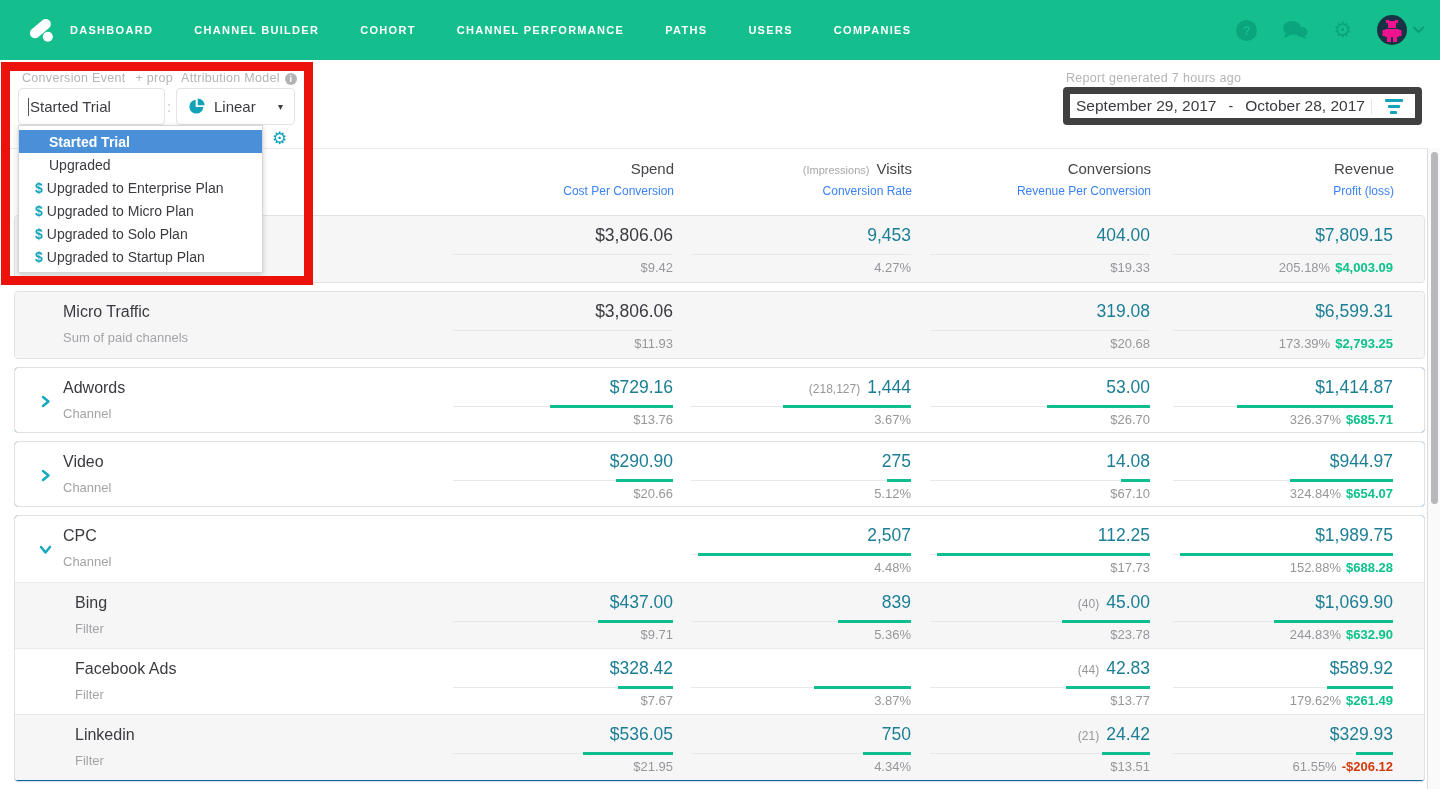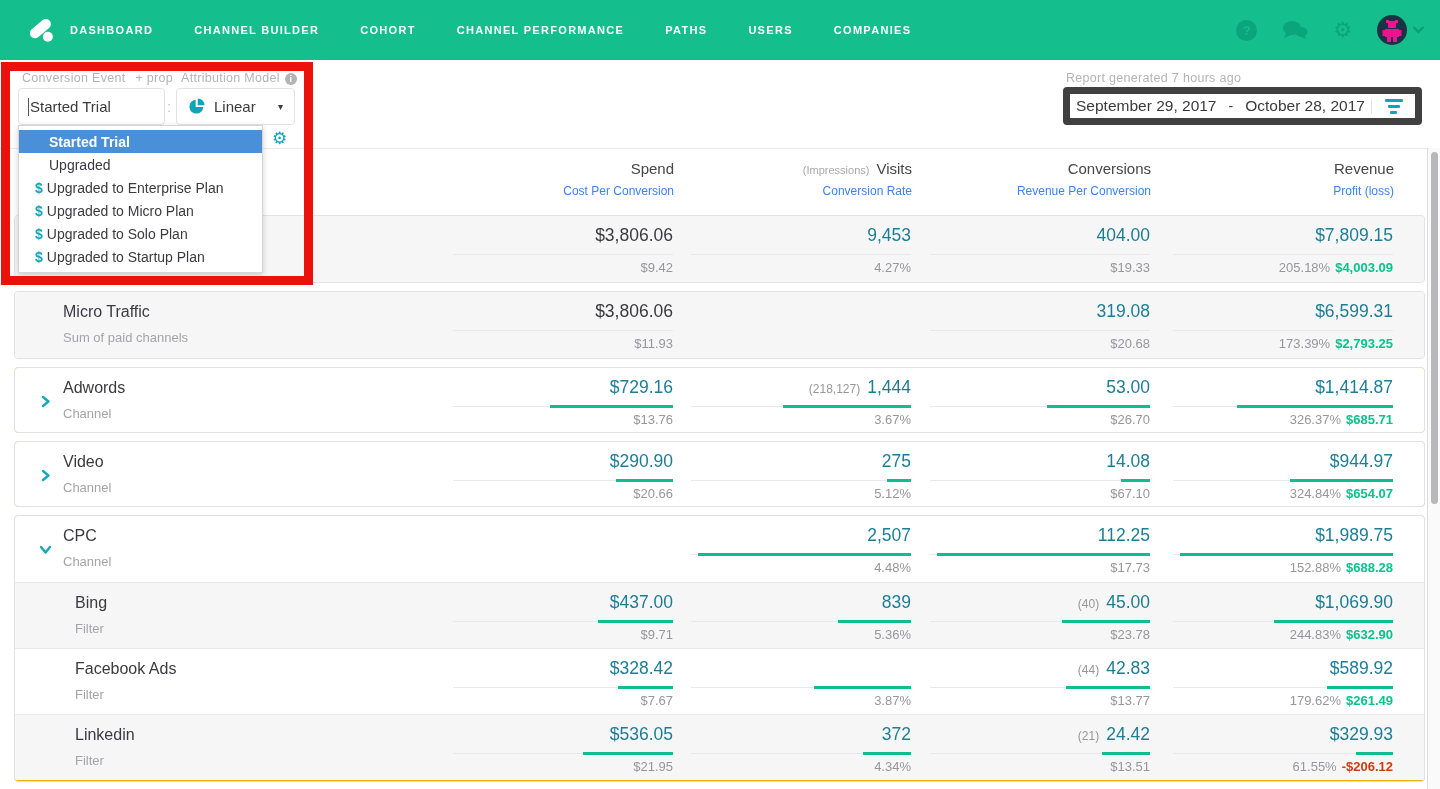--- a/index.html
+++ b/index.html
@@ -37,21 +37,21 @@
   .divider-line { position:absolute; top:148px; left:0; width:1427px; height:1px; background:#EAEAEC; }
 
   
   .thead { position:absolute; top:160px; left:15px; width:1440px; height:46px; z-index:1; }
   .th-cell { position:absolute; width:240px; text-align:right; }
   .th-title { font-size:15px; color:#46464B; }
   .th-prefix { font-size:11px; color:#A8A8AB; margin-right:7px; }
   .th-sub { font-size:12px; color:#3b82f6; margin-top:7px; }
 
   
-  .card { position:absolute; left:14px; width:1411px; border:1px solid #E2E2E5; border-radius:4px; background:#eab308; overflow:hidden; z-index:1; }
+  .card { position:absolute; left:14px; width:1411px; border:1px solid #E2E2E5; border-radius:4px; background:#0369a1; overflow:hidden; z-index:1; }
   .card.gray { background:#F6F6F7; }
   .row { position:relative; height:66px; background:#fff; }
   .card.gray .row { background:#F6F6F7; }
   .row.gray { background:#F6F6F7; }
   .card .row + .row { border-top:1px solid #E9E9EB; }
   .row-chevron { position:absolute; left:24px; top:27px; }
   .row-name { position:absolute; left:48px; top:11px; font-size:16px; color:#3A3A40; }
   .row-sub { position:absolute; left:48px; top:38px; font-size:13px; color:#A4A4A8; }
   .row.indent .row-name { left:60px; }
   .row.indent .row-sub { left:60px; }
@@ -425,21 +425,21 @@
         <div class="row-name">Linkedin</div>
         <div class="row-sub">Filter</div>
         <div class="cell" style="left: 438px;">
           <div class="v"><span>$536.05</span></div>
           <div class="bar">
             <div class="fill" style="width: 41%;"></div>
           </div>
           <div class="s">$21.95</div>
         </div>
         <div class="cell" style="left: 676px;">
-          <div class="v"><span>372</span></div>
+          <div class="v"><span>750</span></div>
           <div class="bar">
             <div class="fill" style="width: 22%;"></div>
           </div>
           <div class="s">4.34%</div>
         </div>
         <div class="cell" style="left: 915px;">
           <div class="v"><span class="paren">(21)</span><span>24.42</span></div>
           <div class="bar">
             <div class="fill" style="width: 22%;"></div>
           </div>

